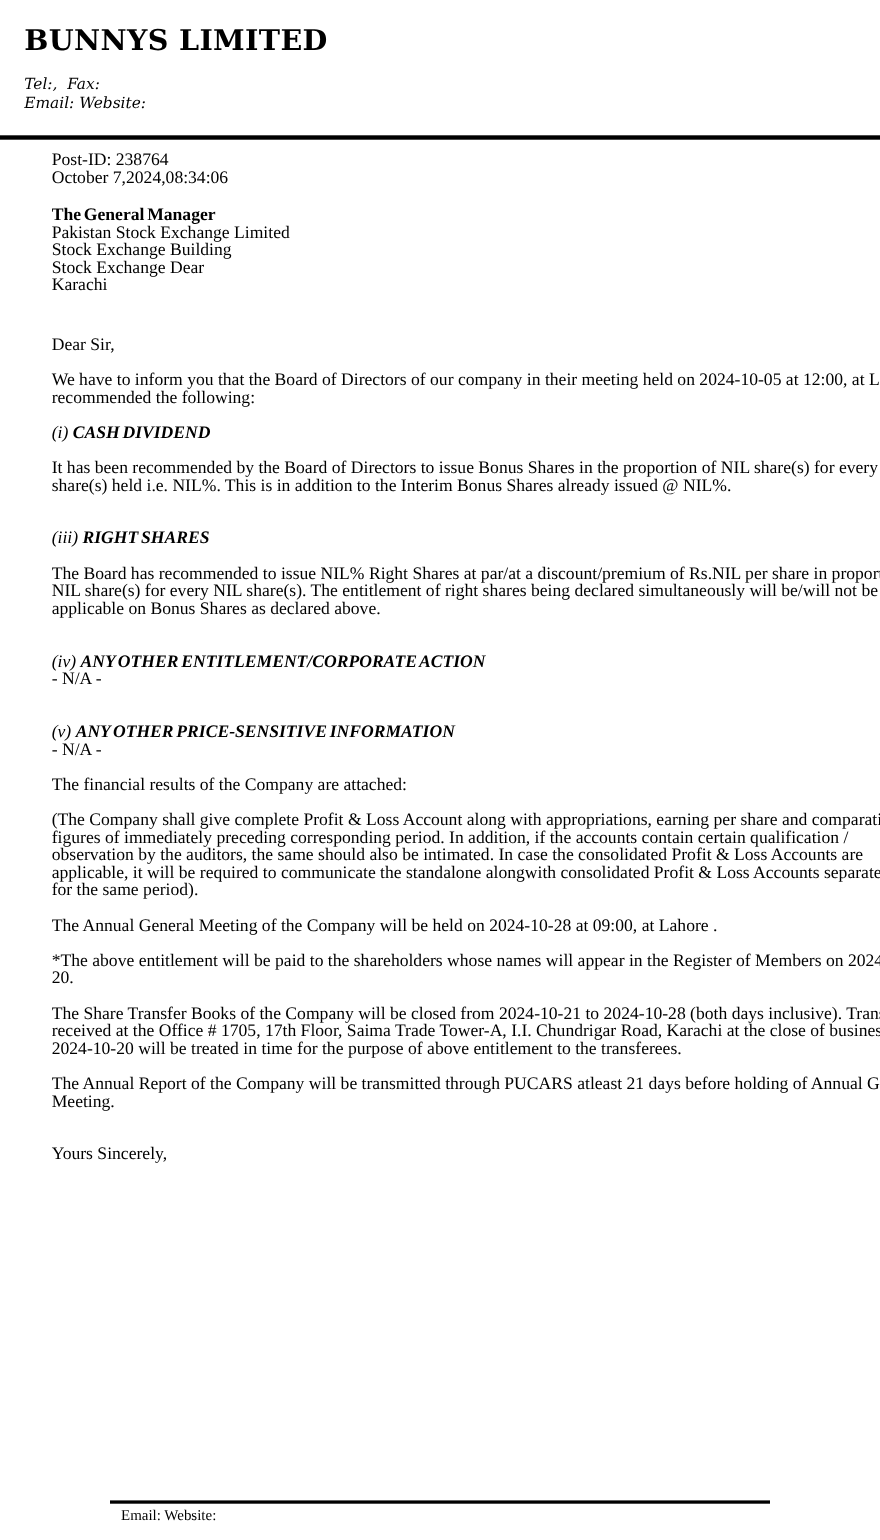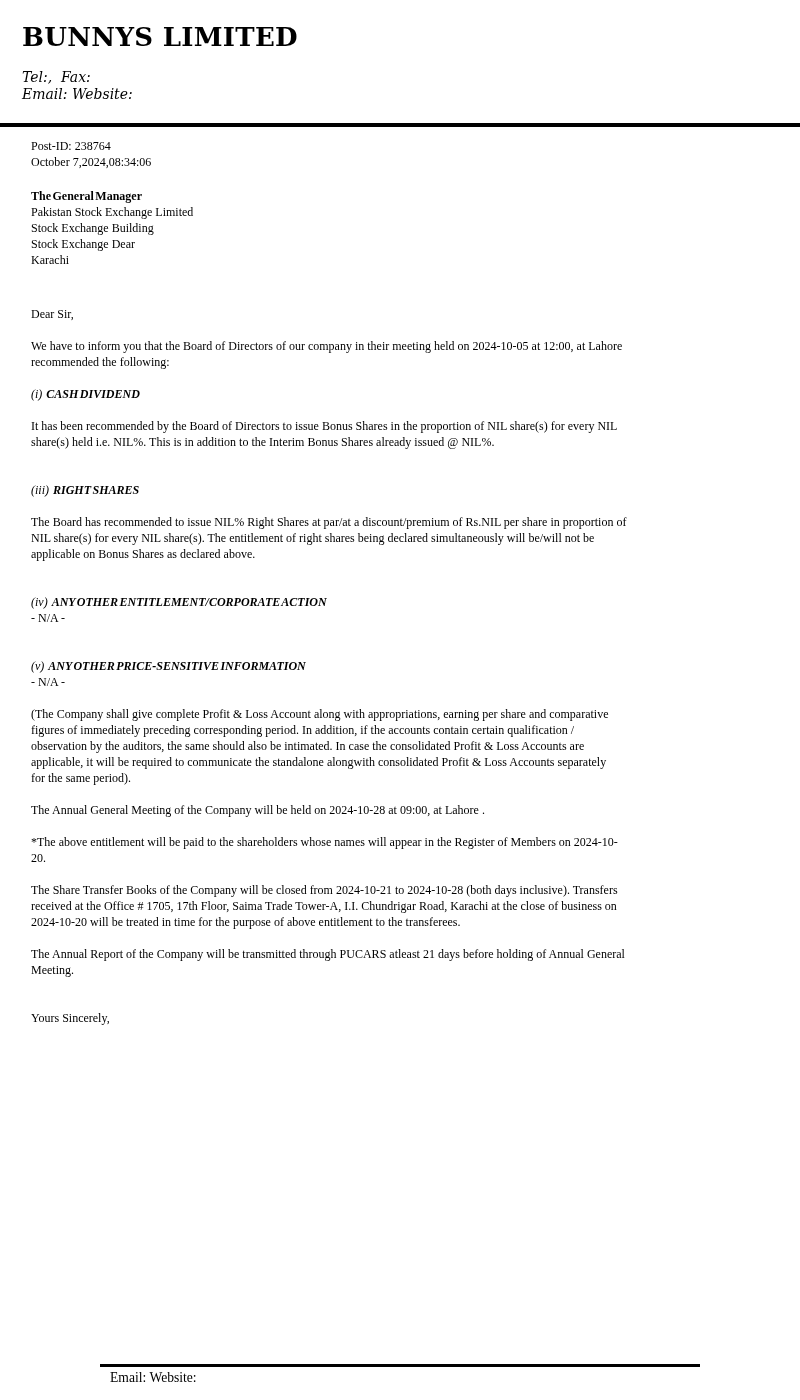--- a/index.html
+++ b/index.html
@@ -24,22 +24,22 @@
   .contact-line {
     font-family:"DejaVu Serif", serif;
     font-size:14px; line-height:17px;
     white-space:pre;
     font-style:italic;
   }
   .top-rule { height:4px; background:#000; margin-top:20px; }
 
   
   .letter {
-    padding-left:31px; padding-right:0;
-    font-size:12px; line-height:16px;
+    padding-left:47px; padding-right:0;
+    font-size:16px; line-height:16px;
   }
   .pre { white-space:pre; }
   .meta { margin-top:11px; }
   .recipient { margin-top:18px; }
   .bold { font-weight:bold; word-spacing:-1.5px; }
   .subject { margin-top:52px; }
   .subject .bold { margin-left:4px; }
   .subject .subj-date { margin-left:4px; }
   .salutation { margin-top:38px; }
   .para { margin-top:16px; }
@@ -106,20 +106,21 @@
     <div class="sec-body pre">The Board has recommended to issue NIL% Right Shares at par/at a discount/premium of Rs.NIL per share in proportion of
 NIL share(s) for every NIL share(s). The entitlement of right shares being declared simultaneously will be/will not be
 applicable on Bonus Shares as declared above.</div>
 
     <div class="sec-head pre"><span class="sec-num">(iv)</span><span class="bold">ANY OTHER ENTITLEMENT/CORPORATE ACTION</span></div>
     <div class="sec-body sec-body-tight pre">- N/A -</div>
 
     <div class="sec-head pre"><span class="sec-num">(v)</span><span class="bold">ANY OTHER PRICE-SENSITIVE INFORMATION</span></div>
     <div class="sec-body sec-body-tight pre">- N/A -</div>
 
+    <div class="para pre">The financial results of the Company are attached:</div>
     <div class="para pre">(The Company shall give complete Profit &amp; Loss Account along with appropriations, earning per share and comparative
 figures of immediately preceding corresponding period. In addition, if the accounts contain certain qualification /
 observation by the auditors, the same should also be intimated. In case the consolidated Profit &amp; Loss Accounts are
 applicable, it will be required to communicate the standalone alongwith consolidated Profit &amp; Loss Accounts separately
 for the same period).</div>
     <div class="para pre">The Annual General Meeting of the Company will be held on 2024-10-28 at 09:00, at Lahore .</div>
     <div class="para pre">*The above entitlement will be paid to the shareholders whose names will appear in the Register of Members on 2024-10-
 20.</div>
     <div class="para pre">The Share Transfer Books of the Company will be closed from 2024-10-21 to 2024-10-28 (both days inclusive). Transfers
 received at the Office # 1705, 17th Floor, Saima Trade Tower-A, I.I. Chundrigar Road, Karachi at the close of business on

